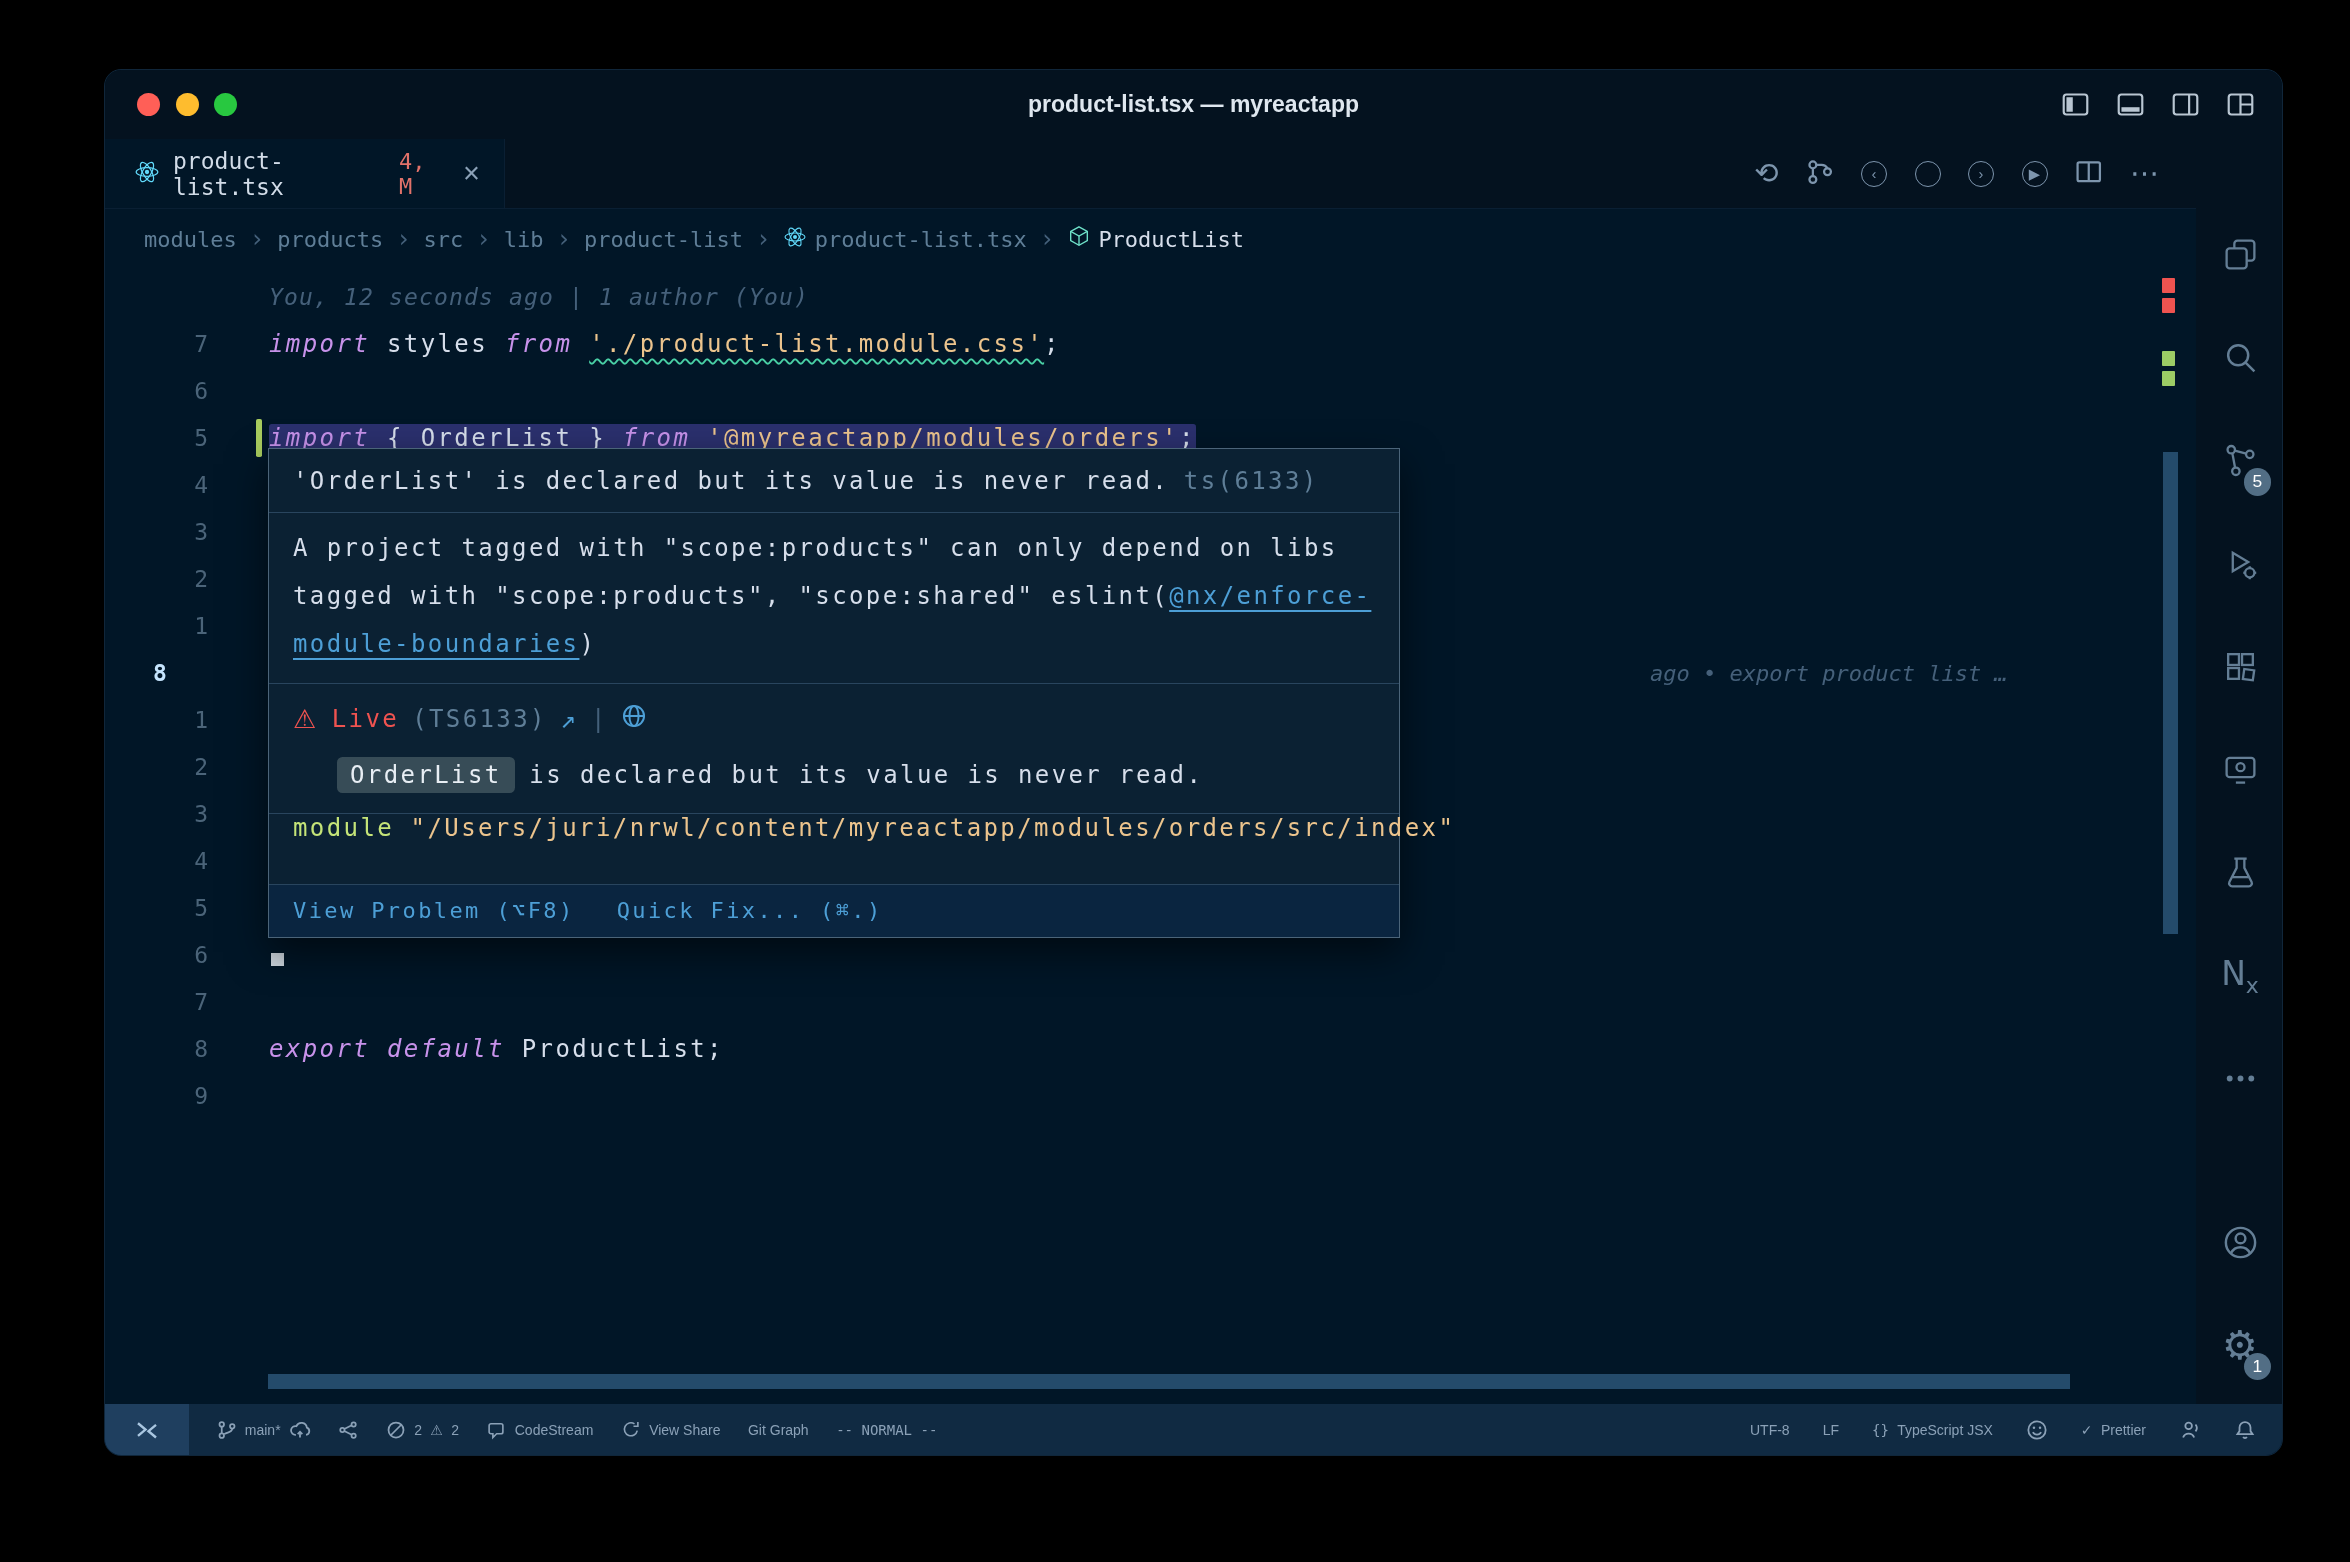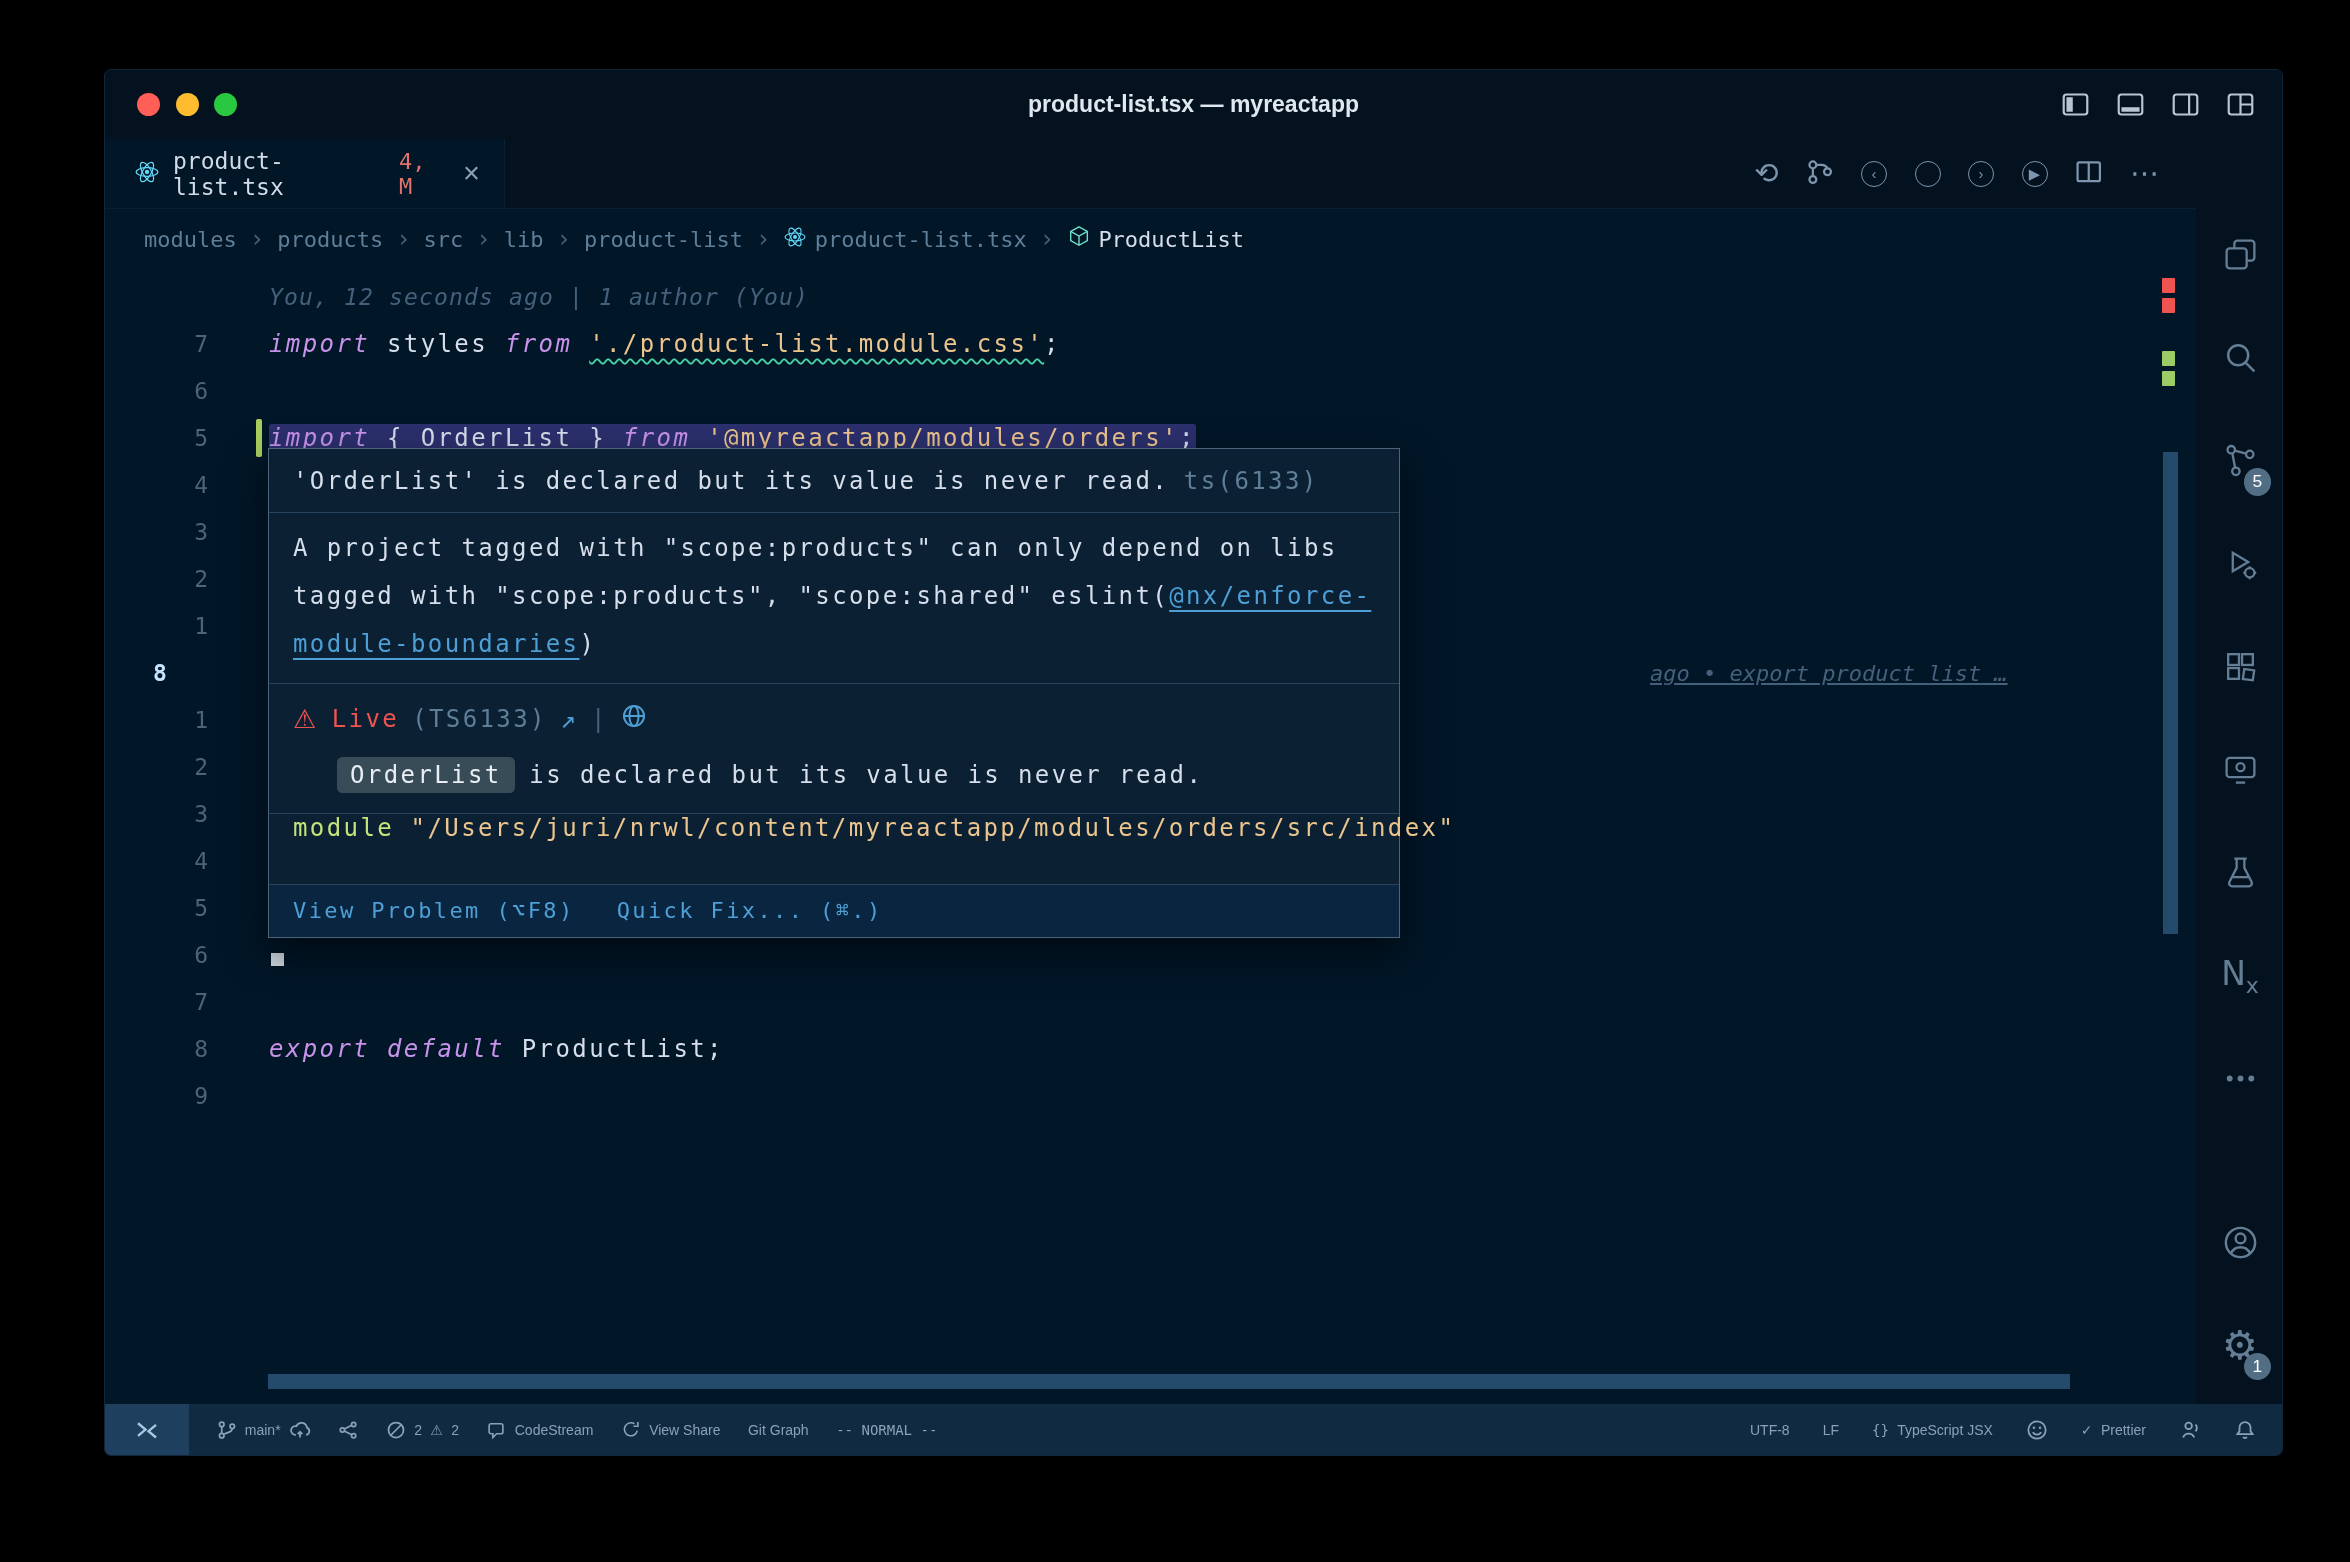--- a/index.html
+++ b/index.html
@@ -1,18 +1,18 @@
 <!DOCTYPE html>
 <html style="font-size:14.7px"><head>
 <meta charset="utf-8">
 <style>
   * { margin:0; padding:0; box-sizing:border-box; }
   body { width:2351px; height:1563px; background:#000; font-family:"Liberation Sans", sans-serif; overflow:hidden; }
   .window { position:absolute; left:104px; top:69px; width:2179px; height:1387px; background:#011627;
-            border-radius:7px; overflow:hidden; display:flex; flex-direction:column;
+            border-radius:17px; overflow:hidden; display:flex; flex-direction:column;
             box-shadow:0 37px 110px rgba(0,0,0,.8); border:0.9px solid #10263a; }
 
   
   .titlebar { height:69px; flex:0 0 69px; background:#04121f; position:relative; display:flex; align-items:center; }
   .traffic { position:absolute; left:32px; top:23px; display:flex; gap:15.6px; }
   .light { width:23px; height:23px; border-radius:50%; }
   .light.red{background:#ff5f57}.light.yellow{background:#febc2e}.light.green{background:#28c840}
   .win-title { position:absolute; left:0; right:0; text-align:center; color:#dfe7ef; font-size:23px; font-weight:bold; }
   .tb-actions { position:absolute; right:27.5px; top:0; height:69px; display:flex; align-items:center; gap:26px; color:#b9c6d2; }
   .tb-actions svg { display:block; }
@@ -47,21 +47,21 @@
   .change-bar { position:absolute; left:151px; top:4.6px; bottom:4.6px; width:6.4px; background:#a8cc5e; border-radius:1.8px; }
   .code { flex:1; padding-left:61px; font-family:"DejaVu Sans Mono", monospace; font-size:24px; letter-spacing:.1em; white-space:pre; color:#d6deeb; }
   .blame { color:#45607a; font-style:italic; font-size:23px; letter-spacing:.05em; }
   .t-kw { color:#c792ea; font-style:italic; }
   .t-plain { color:#d6deeb; }
   .t-str { color:#ecc48d; }
   .u-warn { text-decoration:underline wavy #b3c94d 1.8px; text-underline-offset:6.4px; text-decoration-skip-ink:none; }
   .u-mod  { text-decoration:underline wavy #49d0a5 1.8px; text-underline-offset:6.4px; text-decoration-skip-ink:none; }
   .selwrap { background:rgba(113,93,226,.38); border-radius:2.8px; }
   .inline-blame { position:absolute; left:1545px; top:381px; height:47px; display:flex; align-items:center;
-                  color:#45607a; font-style:italic; font-family:"DejaVu Sans Mono", monospace; font-size:22px; white-space:pre; overflow:hidden; right:138px;text-decoration:underline; }
+                  color:#45607a; font-style:italic; font-family:"DejaVu Sans Mono", monospace; font-size:22px; white-space:pre; overflow:hidden; right:138px; }
 
   
   .ruler-mark { position:absolute; width:13px; right:21px; border-radius:0.9px; }
   .vscroll { position:absolute; right:18.4px; width:14.7px; top:183px; height:482px; background:#2a5578; opacity:.85; }
   .hscroll { position:absolute; left:163px; width:1802px; height:14.7px; top:1105px; background:#2a5578; opacity:.85; }
 
   
   .hover { position:absolute; left:163px; top:179px; width:1132px; background:#0b2133; border:0.9px solid #4b6479;
            z-index:10; font-family:"DejaVu Sans Mono", monospace; font-size:24px; letter-spacing:.1em; color:#d6deeb;
            box-shadow:0 14.7px 37px rgba(0,0,0,.55); }

